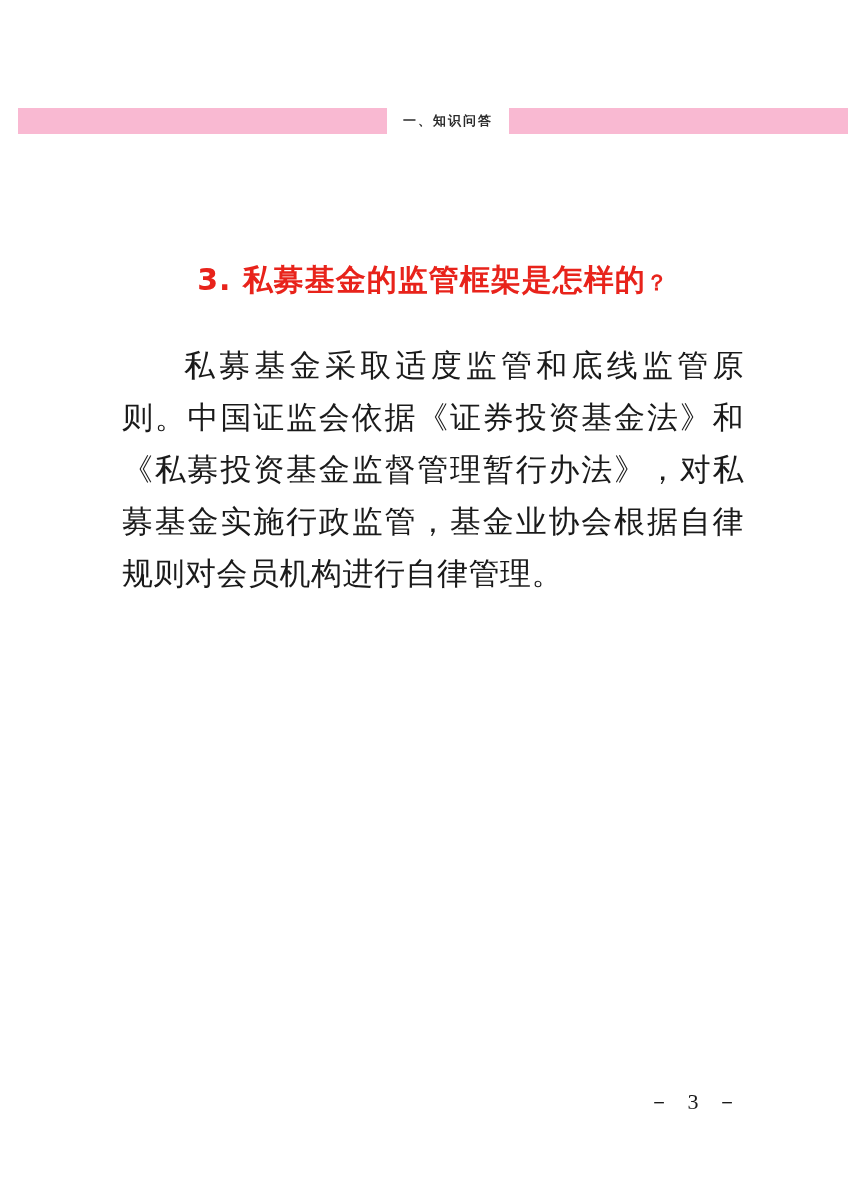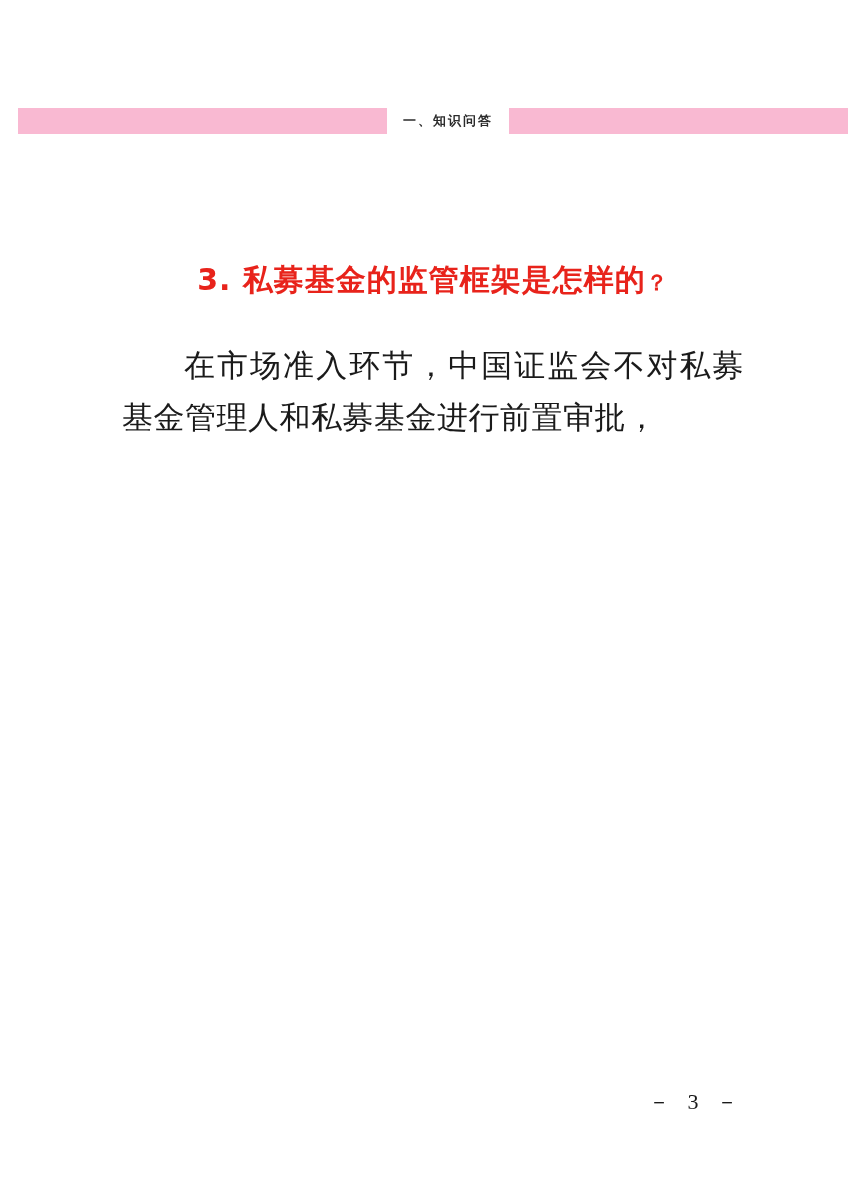--- a/index.html
+++ b/index.html
@@ -102,18 +102,18 @@
   <div class="header-band"></div>
   <div class="header-label">
     <span class="header-label-inner">一、知识问答</span>
   </div>
 
   <div class="q-title">
     <span>3. 私募基金的监管框架是怎样的</span><span class="qmark">？</span>
   </div>
 
   <div class="body-text">
-    <p class="para">在市场准入环节，中国证监会不对私募基金管理人和私募基金进行前置审批，</p>
+    <p class="para">私募基金采取适度监管和底线监管原则。中国证监会依据《证券投资基金法》和《私募投资基金监督管理暂行办法》，对私募基金实施行政监管，基金业协会根据自律规则对会员机构进行自律管理。</p>
   </div>
 
   <div class="page-number">－ 3 －</div>
 
 </div>
 
 </body></html>

